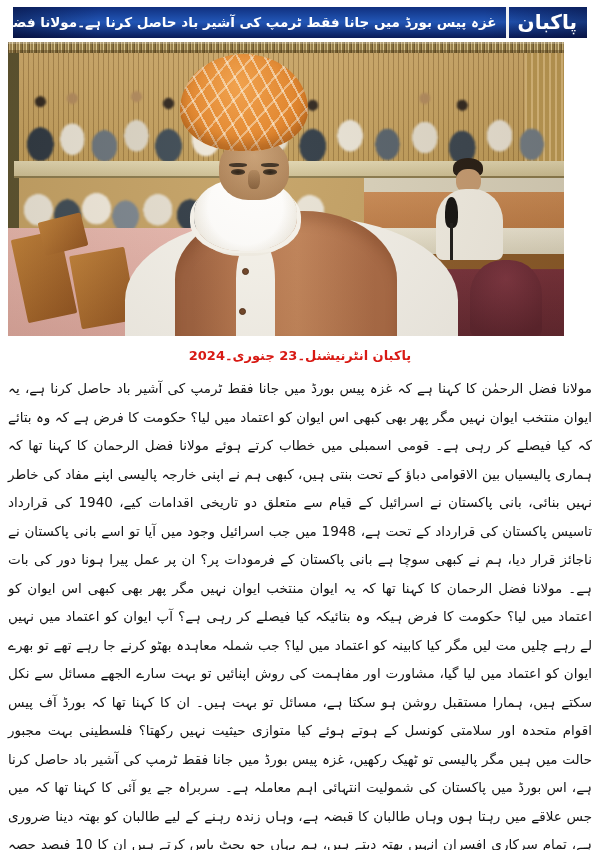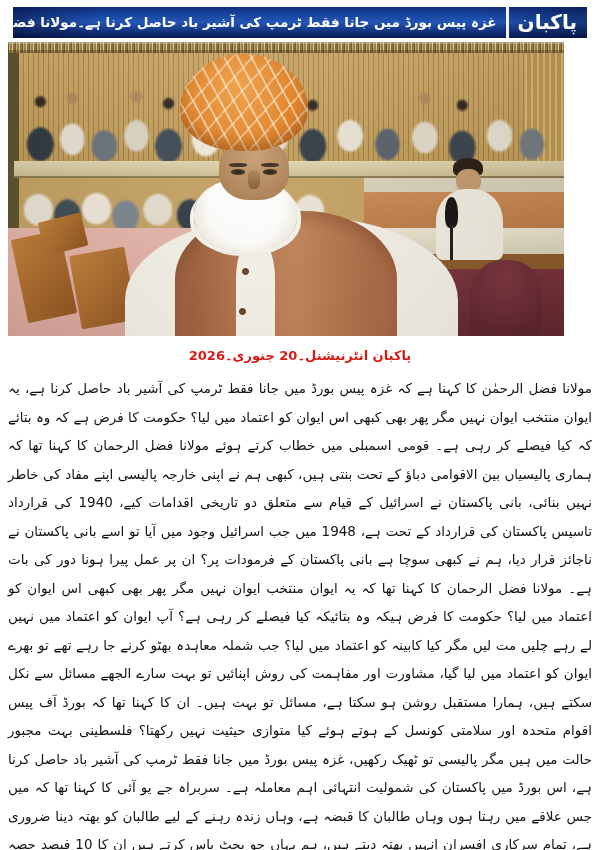--- a/index.html
+++ b/index.html
@@ -231,17 +231,17 @@
     <div class="f-face">
       <div class="f-brow left"></div>
       <div class="f-brow right"></div>
       <div class="f-eye left"></div>
       <div class="f-eye right"></div>
       <div class="f-nose"></div>
     </div>
     <div class="f-turban"></div>
   </figure>
 
-  <div class="caption">پاکبان انٹرنیشنل۔20 جنوری۔2026</div>
+  <div class="caption">پاکبان انٹرنیشنل۔23 جنوری۔2024</div>
 
   <p class="article">مولانا فضل الرحمٰن کا کہنا ہے کہ غزہ پیس بورڈ میں جانا فقط ٹرمپ کی آشیر باد حاصل کرنا ہے، یہ ایوان منتخب ایوان نہیں مگر پھر بھی کبھی اس ایوان کو اعتماد میں لیا؟ حکومت کا فرض ہے کہ وہ بتائے کہ کیا فیصلے کر رہی ہے۔ قومی اسمبلی میں خطاب کرتے ہوئے مولانا فضل الرحمان کا کہنا تھا کہ ہماری پالیسیاں بین الاقوامی دباؤ کے تحت بنتی ہیں، کبھی ہم نے اپنی خارجہ پالیسی اپنے مفاد کی خاطر نہیں بنائی، بانی پاکستان نے اسرائیل کے قیام سے متعلق دو تاریخی اقدامات کیے، 1940 کی قرارداد تاسیس پاکستان کی قرارداد کے تحت ہے، 1948 میں جب اسرائیل وجود میں آیا تو اسے بانی پاکستان نے ناجائز قرار دیا، ہم نے کبھی سوچا ہے بانی پاکستان کے فرمودات پر؟ ان پر عمل پیرا ہونا دور کی بات ہے۔ مولانا فضل الرحمان کا کہنا تھا کہ یہ ایوان منتخب ایوان نہیں مگر پھر بھی کبھی اس ایوان کو اعتماد میں لیا؟ حکومت کا فرض ہیکہ وہ بتائیکہ کیا فیصلے کر رہی ہے؟ آپ ایوان کو اعتماد میں نہیں لے رہے چلیں مت لیں مگر کیا کابینہ کو اعتماد میں لیا؟ جب شملہ معاہدہ بھٹو کرنے جا رہے تھے تو بھرے ایوان کو اعتماد میں لیا گیا، مشاورت اور مفاہمت کی روش اپنائیں تو بہت سارے الجھے مسائل سے نکل سکتے ہیں، ہمارا مستقبل روشن ہو سکتا ہے، مسائل تو بہت ہیں۔ ان کا کہنا تھا کہ بورڈ آف پیس اقوام متحدہ اور سلامتی کونسل کے ہوتے ہوئے کیا متوازی حیثیت نہیں رکھتا؟ فلسطینی بہت مجبور حالت میں ہیں مگر پالیسی تو ٹھیک رکھیں، غزہ پیس بورڈ میں جانا فقط ٹرمپ کی آشیر باد حاصل کرنا ہے، اس بورڈ میں پاکستان کی شمولیت انتہائی اہم معاملہ ہے۔ سربراہ جے یو آئی کا کہنا تھا کہ میں جس علاقے میں رہتا ہوں وہاں طالبان کا قبضہ ہے، وہاں زندہ رہنے کے لیے طالبان کو بھتہ دینا ضروری ہے، تمام سرکاری افسران انہیں بھتہ دیتے ہیں، ہم یہاں جو بجٹ پاس کرتے ہیں ان کا 10 فیصد حصہ رکھ کر پاس کرتے ہیں، ہمارا گھر اور بچے بھی علاقے میں محفوظ نہیں۔ انہوں نے مزید کہا کہ یہ نظام جمہور کے تحت جبر کے تحت چلایا جا رہا ہے، یہ صرف جعلی نہیں جبری اکثریت تھی، ہم نے کئی سیاہ دن دیکھے ہیں، 8 فروری یوم سیاہ کیطور پر منائیں گے، پاکستان کے ساتھ بہت ظلم کیگئے ہیں مگر 8 فروری کو انتہا کر دی گئی، ہمیں ان قانون سازیوں کو واپس لینا ہوگا، 27 ویں ترمیم میں جو استثنٰی دی گئی ہیں وہ واپس کرنا ہوں گی۔</p>
 
 </div>
 
 </body></html>

